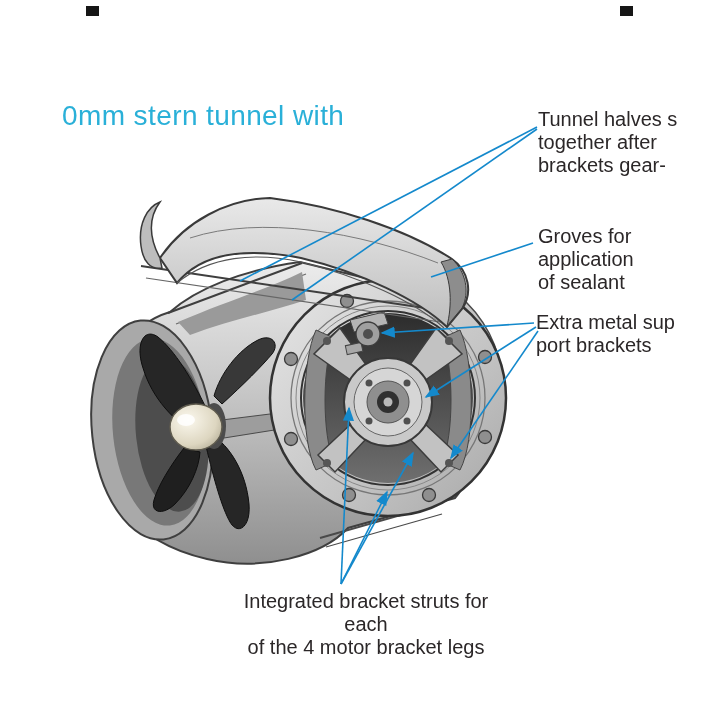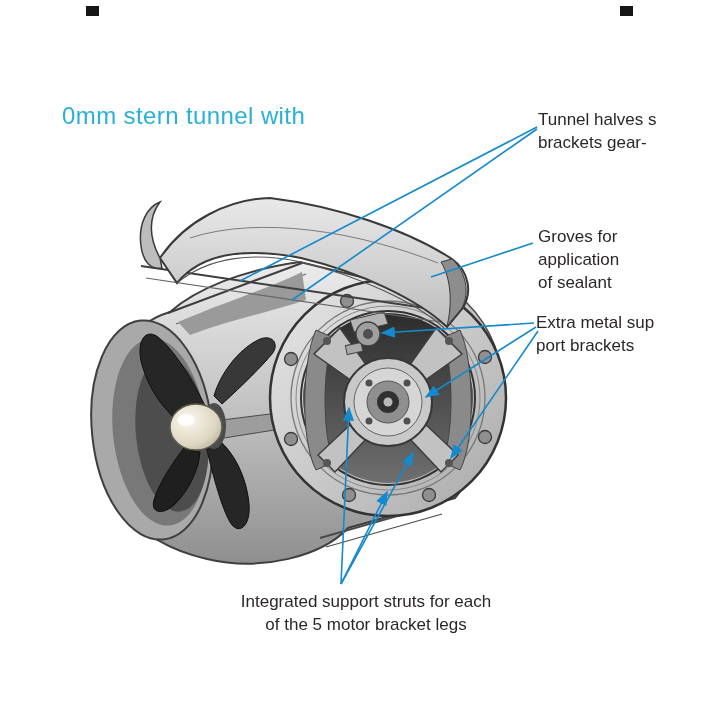--- a/index.html
+++ b/index.html
@@ -2,24 +2,24 @@
 <html style="--accent: #2ab0d8; --leader: #1489cc; --ink: #2b2728; --background: #ffffff;"><head>
 <meta charset="utf-8">
 <style>
   * { margin:0; padding:0; box-sizing:border-box; }
   html,body { width:720px; height:720px; }
   body { font-family:"Liberation Sans", sans-serif; background:#ffffff; }
   .canvas { position:relative; width:720px; height:720px; background:var(--background,#fff); overflow:hidden; }
   .diagram { position:absolute; left:0; top:0; }
   .title {
     position:absolute; left:62px; top:98px;
-    font-size:24px; line-height:35px; letter-spacing:.4px;
+    font-size:28px; line-height:35px; letter-spacing:.4px;
     color:var(--accent,#2ab0d8); font-weight:400;
   }
-  .note { position:absolute; font-size:17px; line-height:23px; color:var(--ink,#2b2728); }
+  .note { position:absolute; font-size:20px; line-height:23px; color:var(--ink,#2b2728); }
   .note-tunnel-halves { left:538px; top:108px; }
   .note-grooves      { left:538px; top:225px; }
   .note-brackets     { left:536px; top:311px; }
   .note-struts       { left:230px; top:590px; width:272px; text-align:center; }
   .crop-mark { position:absolute; width:13px; height:10px; background:#161616; }
   .mark-tl { left:86px; top:6px; }
   .mark-tr { left:620px; top:6px; }
   .leader { stroke:var(--leader,#1489cc); stroke-width:1.6; fill:none; }
   .leader-fill { fill:var(--leader,#1489cc); }
 </style>
@@ -158,32 +158,33 @@
 
   <div class="crop-mark mark-tl"></div>
   <div class="crop-mark mark-tr"></div>
 
   <div class="title">
     <div>0mm stern tunnel with</div>
   </div>
 
   <div class="note note-tunnel-halves">
     <div>Tunnel halves s</div>
+    <div>together after</div>
     <div>brackets gear-</div>
   </div>
 
   <div class="note note-grooves">
     <div>Groves for</div>
     <div>application</div>
     <div>of sealant</div>
   </div>
 
   <div class="note note-brackets">
     <div>Extra metal sup</div>
     <div>port brackets</div>
   </div>
 
   <div class="note note-struts">
-    <div>Integrated support struts for each</div>
-    <div>of the 5 motor bracket legs</div>
+    <div>Integrated bracket struts for each</div>
+    <div>of the 4 motor bracket legs</div>
   </div>
 
 </div>
 
 </body></html>

